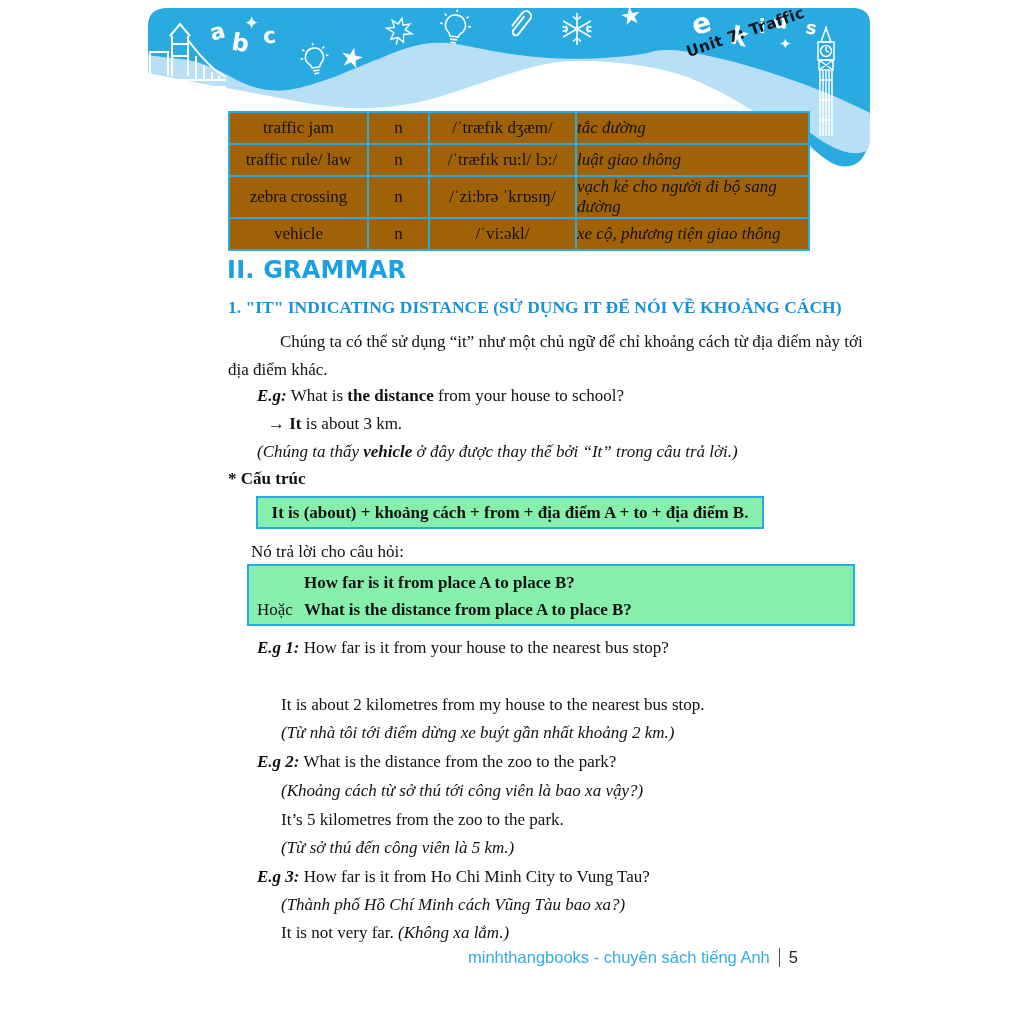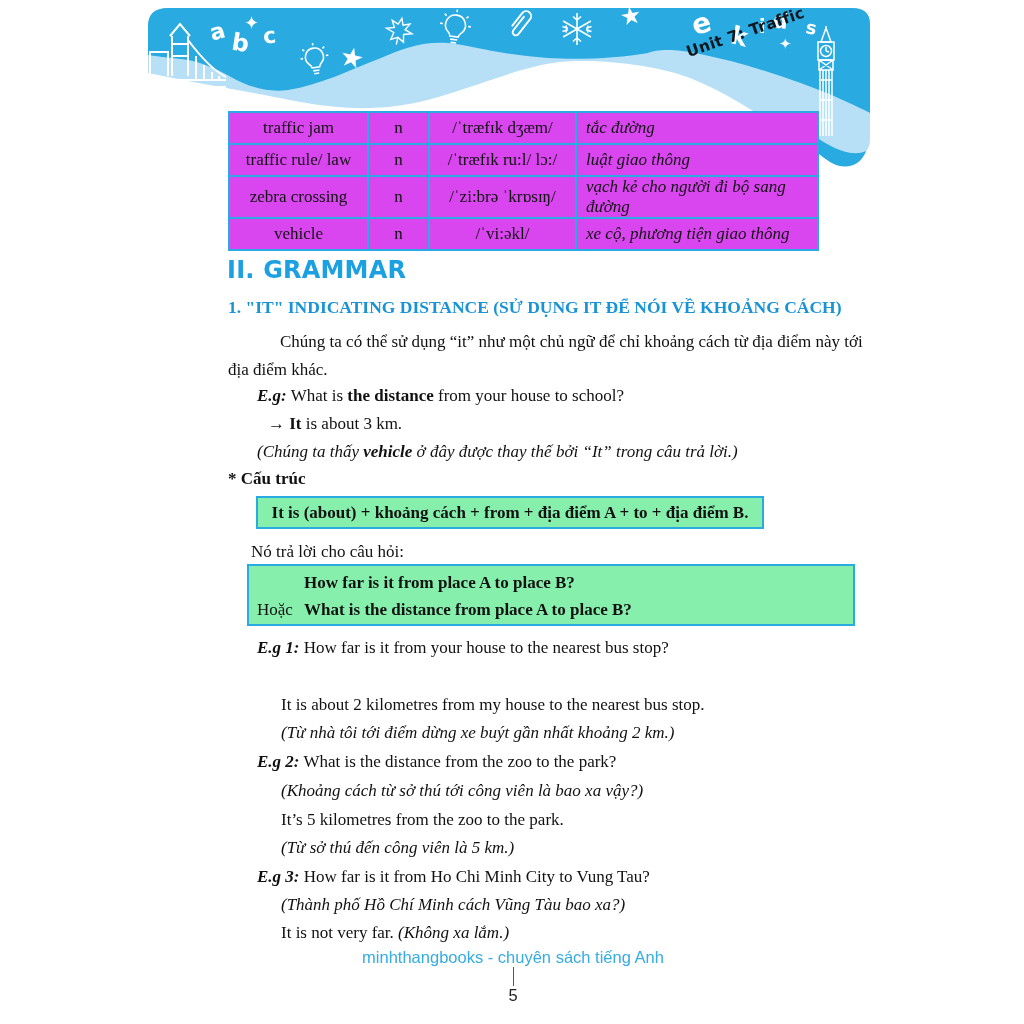--- a/index.html
+++ b/index.html
@@ -6,44 +6,44 @@
   #page{position:relative;width:1024px;height:1024px;background:#ffffff;overflow:hidden;
         font-family:"Liberation Serif","DejaVu Serif",serif;color:#111;}
   
   .hdr-svg{position:absolute;left:0;top:0;}
   .hdr-item{position:absolute;color:#fff;font-family:"DejaVu Sans",sans-serif;font-weight:700;line-height:1;}
   .hdr-star{color:#fff;}
   .unit-label{position:absolute;left:684px;top:44px;transform:rotate(-19deg);transform-origin:left top;
               font-family:"DejaVu Sans",sans-serif;font-weight:700;font-size:15.5px;color:#10161d;letter-spacing:.3px;}
   
   .vocab{position:absolute;left:228px;top:111px;border-collapse:collapse;}
-  .vocab td{border:2px solid #29ABE2;height:30px;font-size:17px;padding:0 6px;background:#d946ef;}
+  .vocab td{border:2px solid #29ABE2;height:30px;font-size:17px;padding:0 6px;background:#a16207;}
   .vocab .c-word{width:125px;text-align:center;}
   .vocab .c-pos{width:47px;text-align:center;}
   .vocab .c-phon{width:133px;text-align:center;}
-  .vocab .c-mean{width:225px;font-style:italic;padding-left:9px;}
+  .vocab .c-mean{width:225px;font-style:italic;padding-left:0;}
   
   .ln{position:absolute;white-space:nowrap;font-size:17px;line-height:22px;}
   .b{font-weight:bold;}
   .i{font-style:italic;}
   .bi{font-weight:bold;font-style:italic;text-align:right;}
   .section-title{position:absolute;left:227px;top:256px;font-family:"DejaVu Sans",sans-serif;
                  font-weight:800;font-size:24px;letter-spacing:.2px;color:#1BA0E2;}
   .point-title{position:absolute;left:228px;top:297px;font-weight:bold;font-size:17.5px;color:#1793D6;white-space:nowrap;}
   
   .bluebox{position:absolute;background:#86efac;border:2px solid #29ABE2;box-sizing:border-box;}
   #formula-box{left:256px;top:496px;width:508px;height:33px;display:flex;align-items:center;justify-content:center;}
   #formula-box .fx{font-weight:bold;font-size:17px;}
   #question-box{left:247px;top:564px;width:608px;height:62px;}
   #question-box .q1{position:absolute;left:55px;top:7px;font-weight:bold;font-size:17px;white-space:nowrap;}
   #question-box .or{position:absolute;left:8px;top:34px;font-size:17px;}
   #question-box .q2{position:absolute;left:55px;top:34px;font-weight:bold;font-size:17px;white-space:nowrap;}
   
   .footer{position:absolute;left:228px;top:948px;width:570px;display:flex;justify-content:flex-end;align-items:center;
-          font-family:"Liberation Sans","DejaVu Sans",sans-serif;font-size:16.5px;flex-direction:column;}
+          font-family:"Liberation Sans","DejaVu Sans",sans-serif;font-size:16.5px;}
   .footer .brand{color:#35ACE4;}
   .footer .sep{display:inline-block;width:0;height:19px;border-left:1.5px solid #555;margin:0 9px;}
   .footer .pg{color:#222;}
 </style>
 </head>
 <body>
 
 <div id="page">
 
   <svg class="hdr-svg" width="1024" height="200" viewBox="0 0 1024 200">

